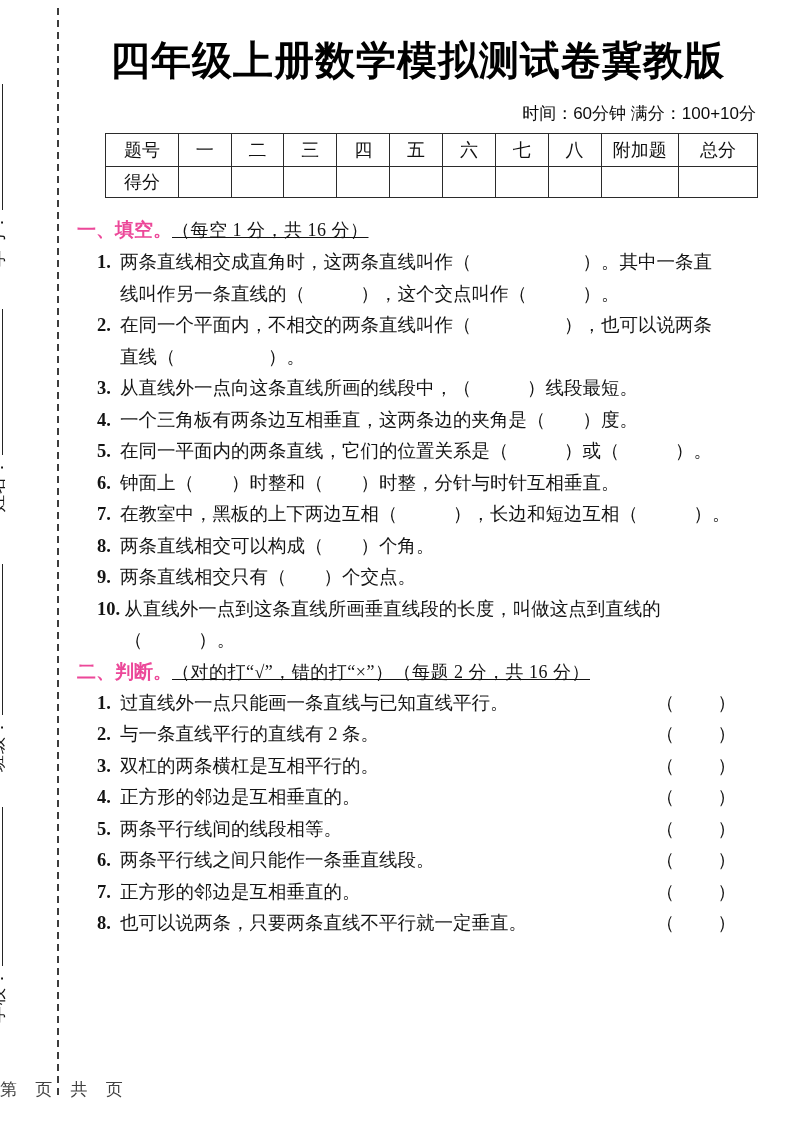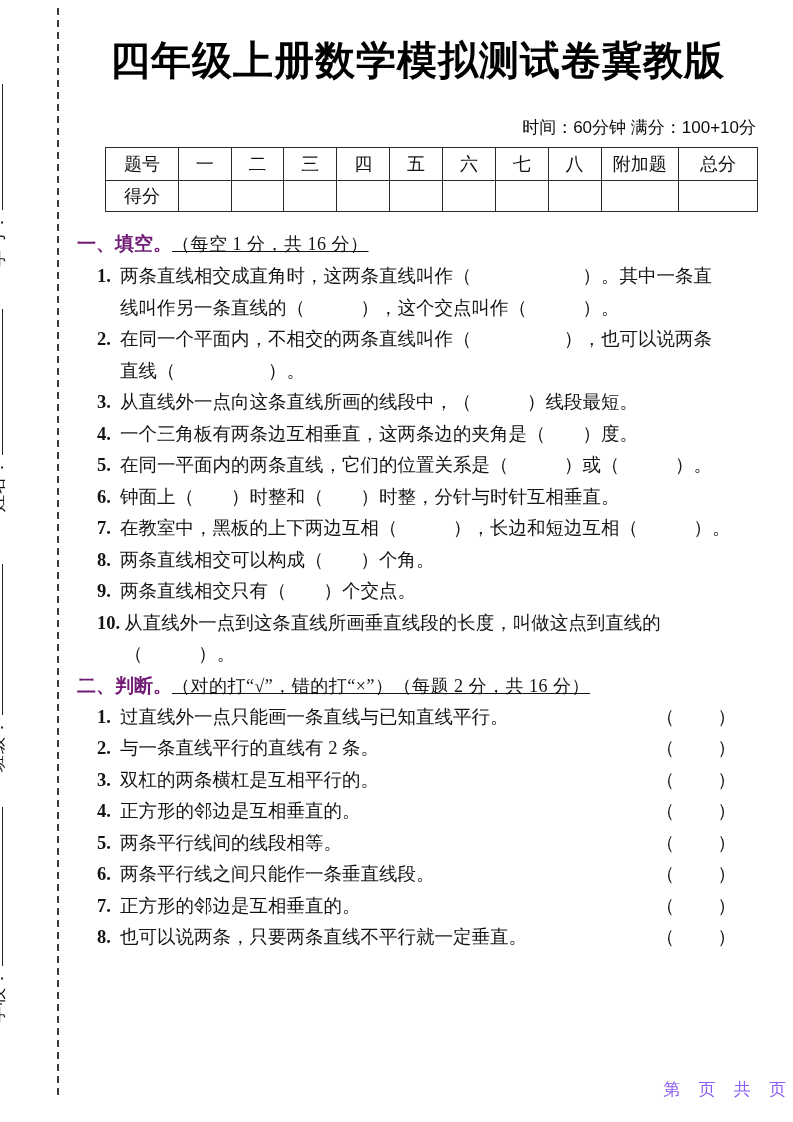--- a/index.html
+++ b/index.html
@@ -30,51 +30,51 @@
     margin-top:34px; text-align:center;
     font-family:"Liberation Sans","DejaVu Sans",sans-serif;
     font-weight:900; font-size:40px; line-height:52px; letter-spacing:1px; color:#000;
   }
   .subtitle {
     margin-top:16px; text-align:center;
     font-family:"Liberation Sans","DejaVu Sans",sans-serif;
     font-weight:900; font-size:31px; line-height:40px; color:#000;
   }
   .meta {
-    margin-top:31px; text-align:right; padding-right:2px;
+    margin-top:17px; text-align:right; padding-right:2px;
     font-family:"Liberation Sans","DejaVu Sans",sans-serif;
     font-size:17px; line-height:22px; color:#0a0a0a;
   }
 
   table.score { border-collapse:collapse; table-layout:fixed; margin:8px 0 0 28px; }
   table.score td {
     border:1.5px solid #2b2b2b; text-align:center; vertical-align:middle;
     font-size:18px; color:#111;
   }
   table.score tr.r1 td { height:33px; }
   table.score tr.r2 td { height:31px; }
 
   .sec-head { margin-top:19px; font-size:19px; line-height:26px; white-space:nowrap; }
-  .sec-title { font-weight:bold; color:#701a75; }
+  .sec-title { font-weight:bold; color:#ec4899; }
   .sec-note { font-weight:normal; font-size:18px; letter-spacing:0.5px;text-decoration:underline; }
 
   .qlist { margin-left:20px; margin-top:4px; font-size:18.5px; line-height:31.5px; }
   .q { display:flex; align-items:flex-start; }
   .qnum { font-weight:bold; flex:0 0 auto; min-width:23px; padding-right:4px; }
   .qbody { flex:1 1 auto; }
   .qline { white-space:nowrap; }
 
   .jlist { margin-left:20px; margin-top:3px; font-size:18.5px; line-height:31.5px; }
   .jrow { display:flex; justify-content:space-between; padding-right:20px; }
   .jq { display:flex; white-space:nowrap; }
   .janswer { flex:0 0 auto; white-space:nowrap; letter-spacing:2px; }
 
   .footer {
     position:absolute; left:0; top:1078px; width:100%;
-    text-align:right; font-size:17px; letter-spacing:7px; color:#8b5cf6;
+    text-align:left; font-size:17px; letter-spacing:7px; color:#404040;
   }
 </style>
 </head>
 <body>
 
 <div class="page">
 
   <div class="cut-line"></div>
 
   <div class="sfield" style="top:239px; width:193px;">

